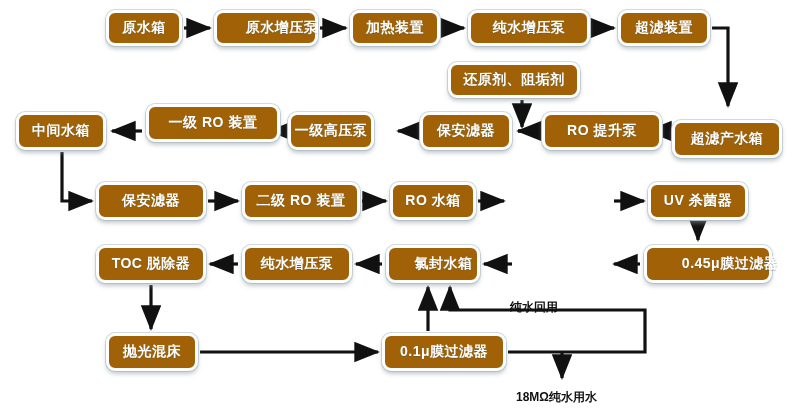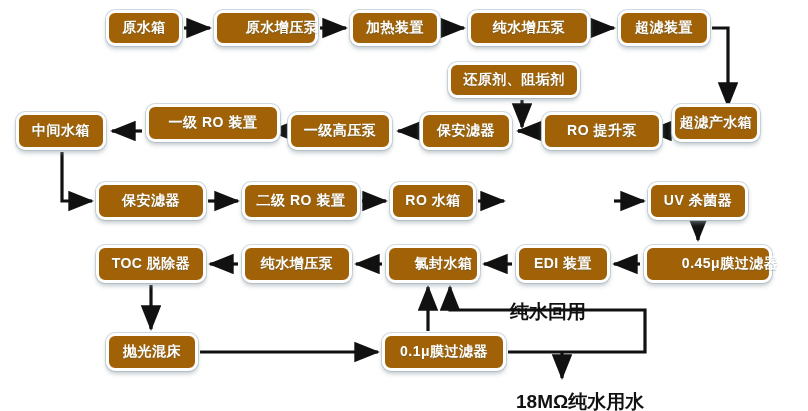--- a/index.html
+++ b/index.html
@@ -25,21 +25,21 @@
     font-weight:bold;
     font-size:14px;
     letter-spacing:0.5px;
     white-space:nowrap;
     text-shadow:0 1px 1px rgba(40,90,105,.35);
   }
   .caption{
     position:absolute;
     color:#111111;
     font-weight:bold;
-    font-size:19px;
+    font-size:12px;
     white-space:nowrap;
   }
 </style>
 </head>
 <body>
 
 <div id="canvas">
 
   <svg id="wires" viewBox="0 0 808 411">
     <defs>
@@ -97,34 +97,33 @@
   <div class="node" style="left:106px;top:10px;width:76px;height:36px;">原水箱</div>
   <div class="node" style="left:214px;top:10px;width:104px;height:36px;padding-left:32px;">原水增压泵</div>
   <div class="node" style="left:350px;top:10px;width:90px;height:36px;">加热装置</div>
   <div class="node" style="left:468px;top:10px;width:122px;height:36px;">纯水增压泵</div>
   <div class="node" style="left:618px;top:10px;width:92px;height:36px;">超滤装置</div>
 
   <div class="node" style="left:448px;top:62px;width:132px;height:36px;">还原剂、阻垢剂</div>
 
   <div class="node" style="left:16px;top:112px;width:90px;height:38px;">中间水箱</div>
   <div class="node" style="left:146px;top:104px;width:134px;height:38px;">一级 RO 装置</div>
-  <div class="node" style="left:288px;top:112px;width:104px;height:38px;">一级高压泵</div>
+  <div class="node" style="left:288px;top:112px;width:86px;height:38px;">一级高压泵</div>
   <div class="node" style="left:420px;top:112px;width:92px;height:38px;">保安滤器</div>
   <div class="node" style="left:542px;top:112px;width:120px;height:38px;">RO 提升泵</div>
-  <div class="node" style="left:672px;top:104px;width:88px;height:38px;">超滤产水箱</div>
+  <div class="node" style="left:672px;top:120px;width:110px;height:38px;">超滤产水箱</div>
 
   <div class="node" style="left:96px;top:182px;width:110px;height:38px;">保安滤器</div>
   <div class="node" style="left:242px;top:182px;width:118px;height:38px;">二级 RO 装置</div>
   <div class="node" style="left:390px;top:182px;width:86px;height:38px;">RO 水箱</div>
   <div class="node" style="left:648px;top:182px;width:100px;height:38px;">UV 杀菌器</div>
 
   <div class="node" style="left:96px;top:245px;width:110px;height:38px;">TOC 脱除器</div>
   <div class="node" style="left:242px;top:245px;width:110px;height:38px;">纯水增压泵</div>
   <div class="node" style="left:386px;top:245px;width:94px;height:38px;padding-left:21px;">氯封水箱</div>
-  <div class="node" style="left:516px;top:245px;width:94px;height:38px;">EDI 装置</div>
   <div class="node" style="left:644px;top:245px;width:128px;height:38px;padding-left:44px;">0.45μ膜过滤器</div>
 
   <div class="node" style="left:106px;top:333px;width:92px;height:38px;">抛光混床</div>
   <div class="node" style="left:382px;top:333px;width:124px;height:38px;">0.1μ膜过滤器</div>
 
   <div class="caption" style="left:510px;top:299px;">纯水回用</div>
   <div class="caption" style="left:516px;top:389px;">18MΩ纯水用水</div>
 
 </div>
 

